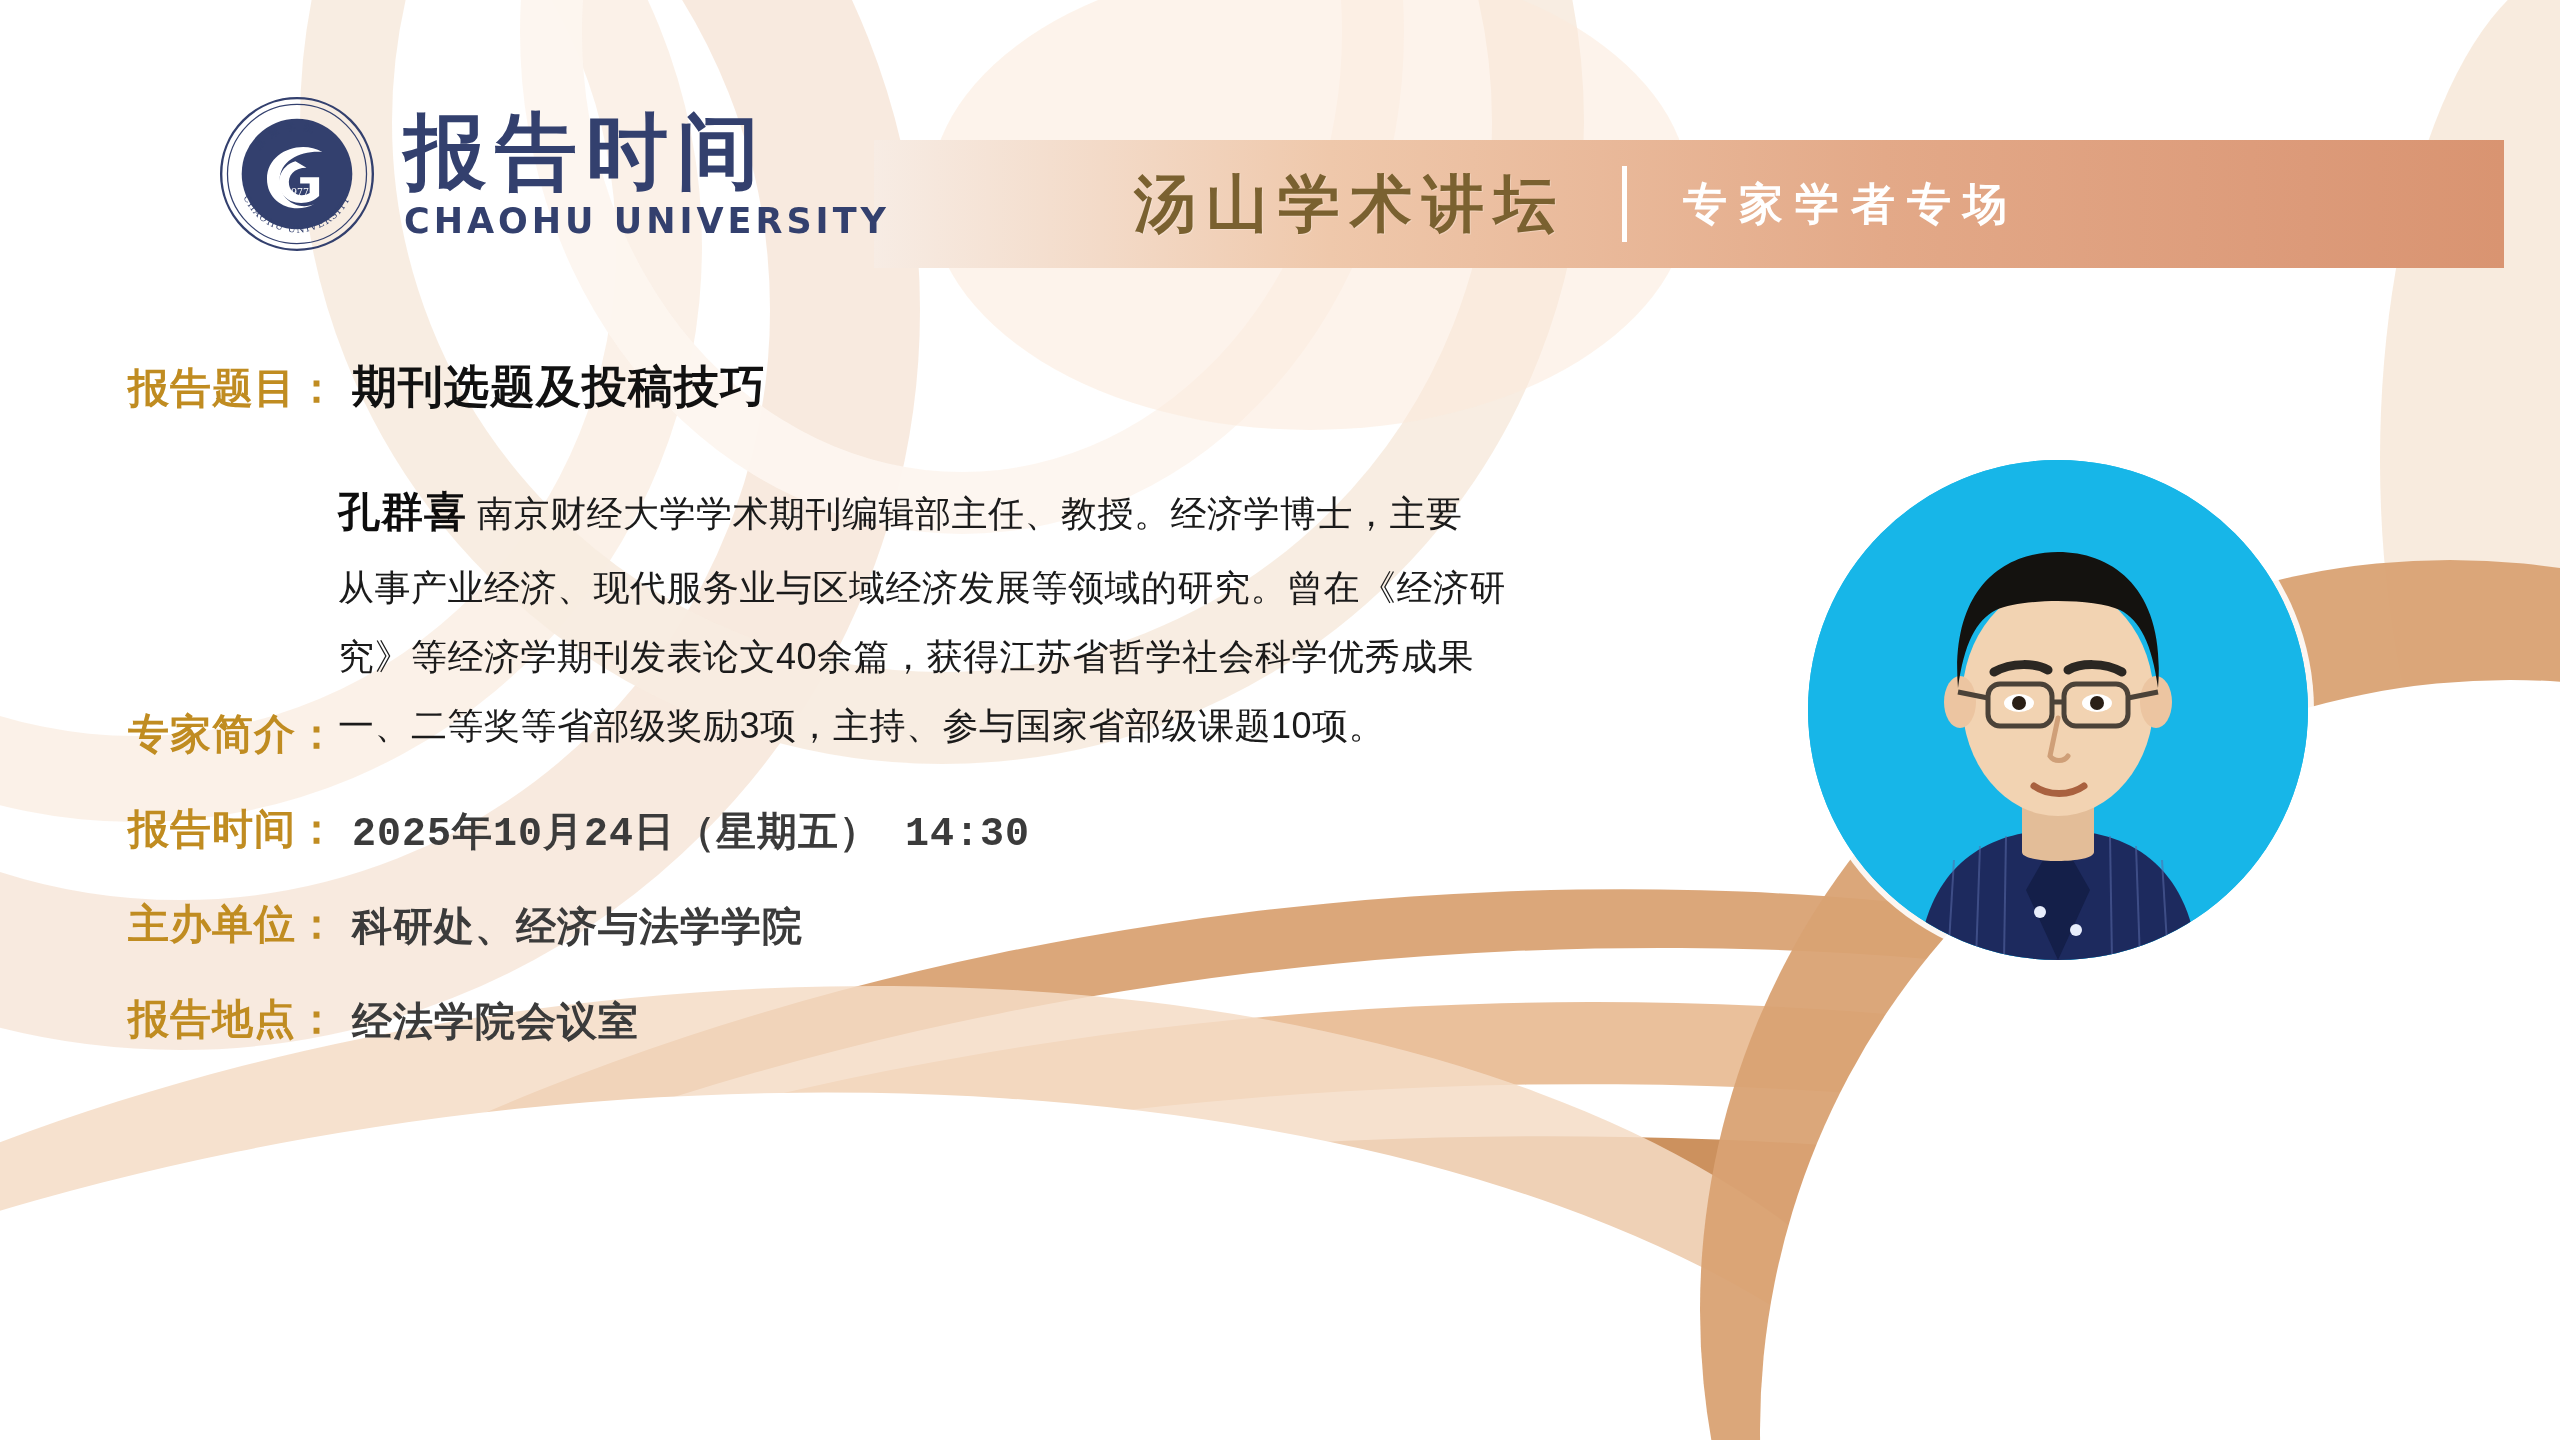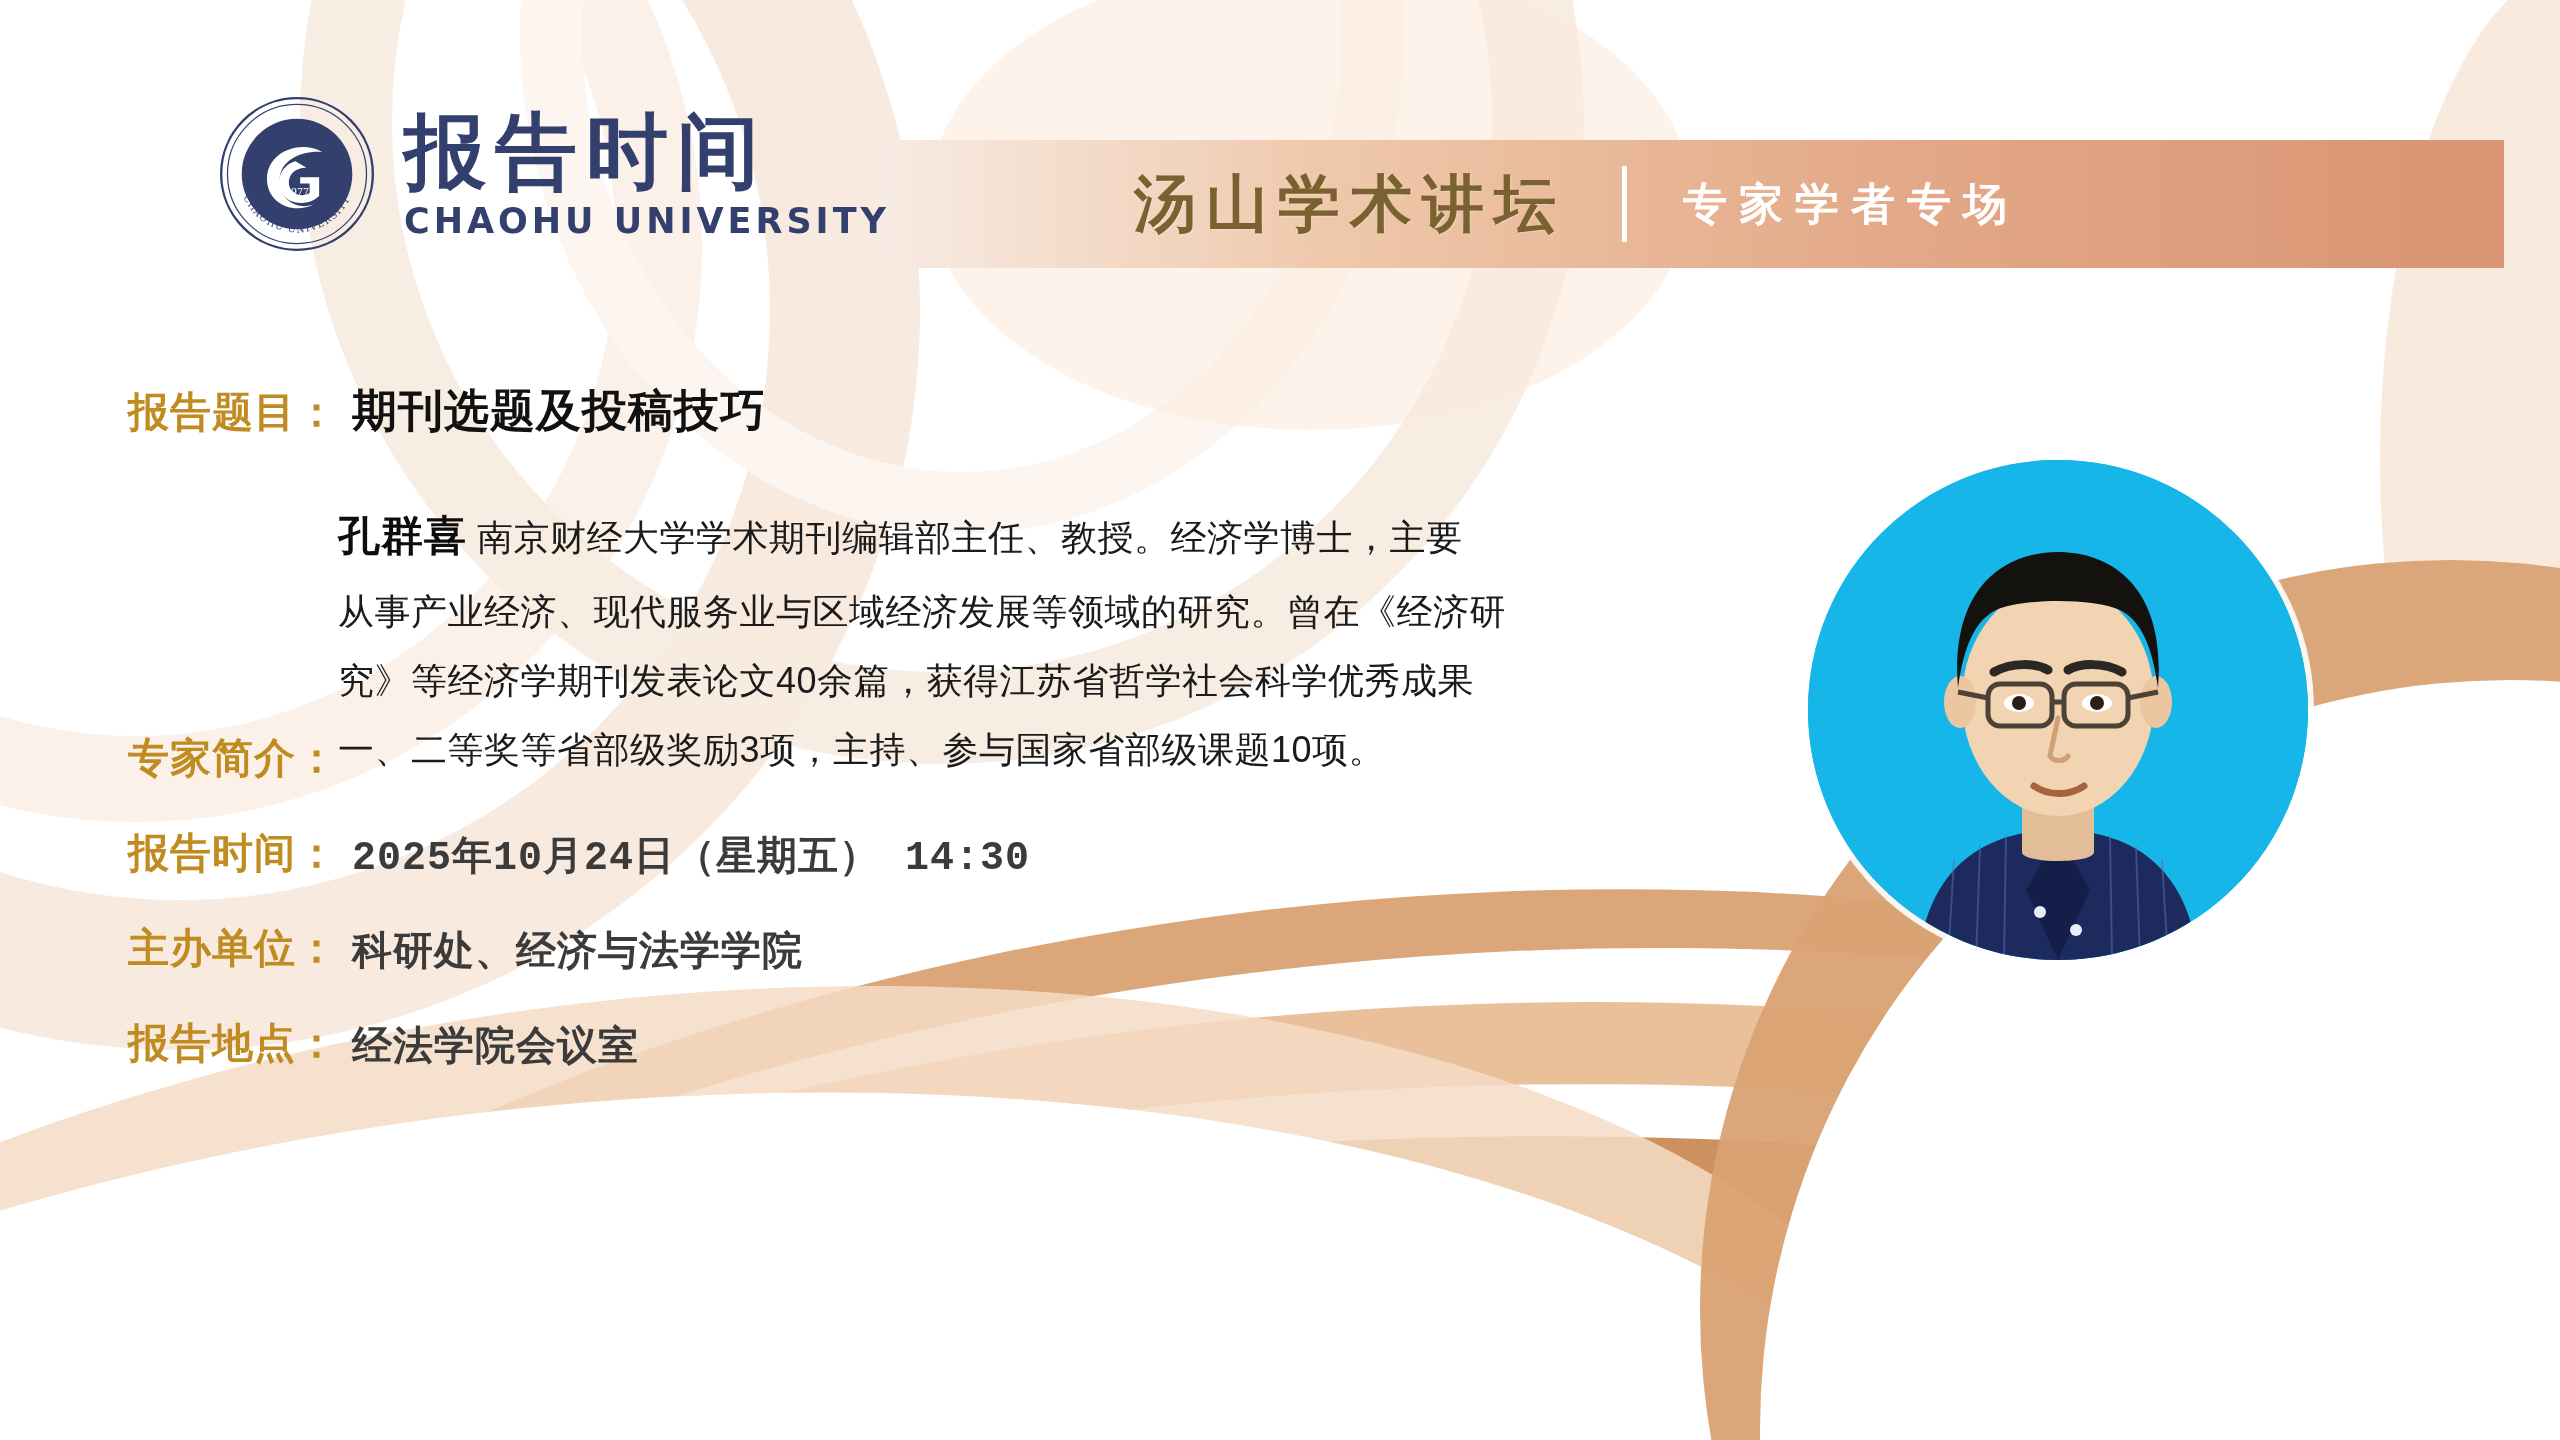--- a/index.html
+++ b/index.html
@@ -116,21 +116,20 @@
   
   .content{position:absolute;left:128px;top:360px;width:1650px;}
   .row{display:flex;align-items:flex-end;}
   .label{
     color:#c08c21;font-size:41px;font-weight:600;white-space:nowrap;flex:0 0 auto;
     letter-spacing:1px;line-height:1.25;
   }
   .value-title{
     color:#111111;font-size:45px;font-weight:800;letter-spacing:1px;line-height:1.2;
     margin-left:14px;
-    margin-top:24px;
   }
   .row-title{margin-bottom:58px;}
 
   .row-bio{margin-bottom:44px;}
   .bio-body{width:1380px;}
   .bio-line{font-size:36px;color:#1b1b1b;line-height:1.92;letter-spacing:.5px;white-space:nowrap;}
   .bio-name{font-size:42px;font-weight:800;color:#0d0d0d;letter-spacing:1px;margin-right:10px;}
 
   .row-info{margin-bottom:40px;align-items:flex-start;}
   .value-info{

